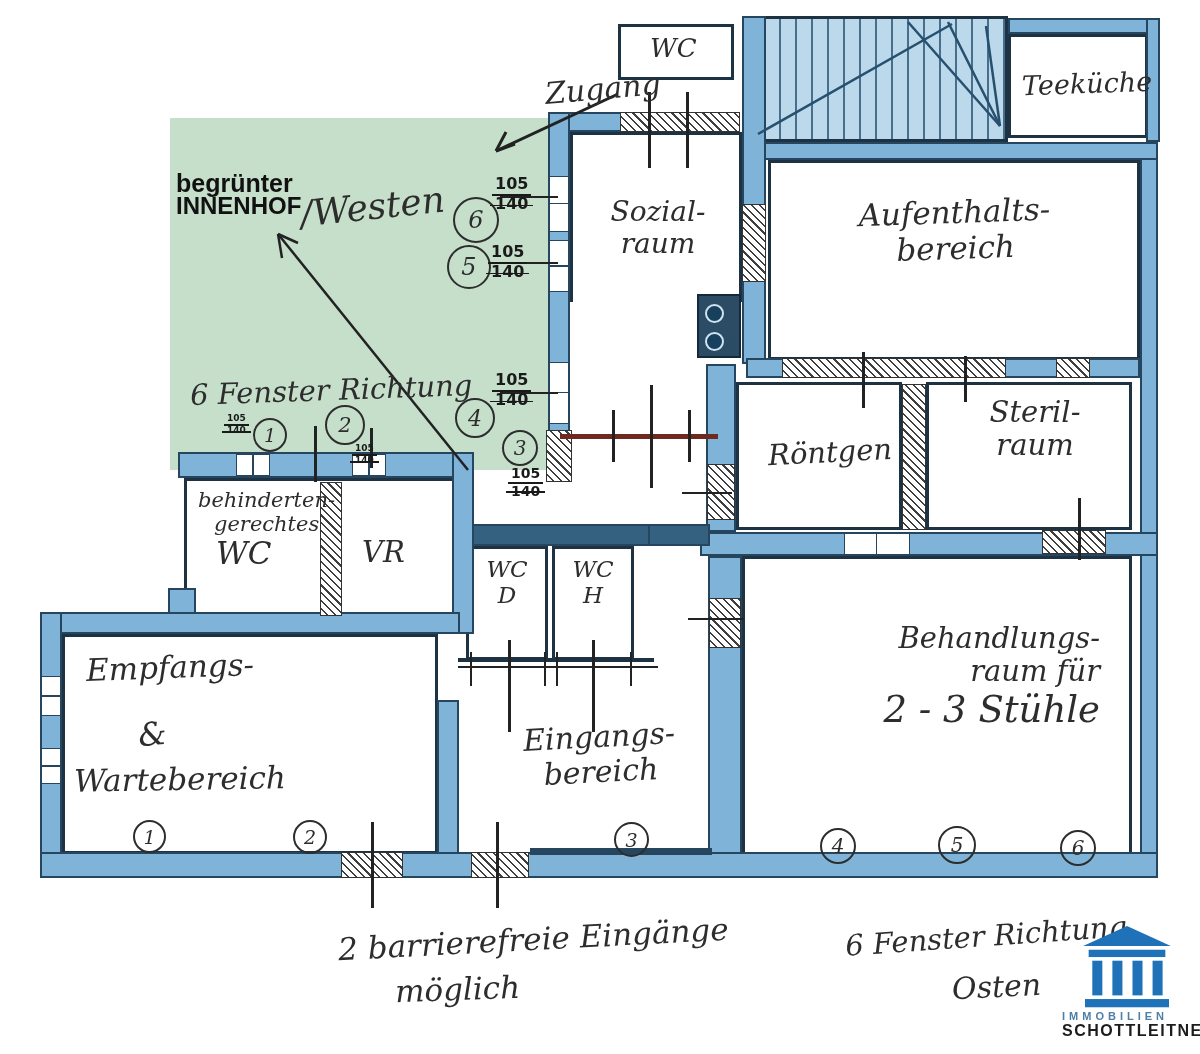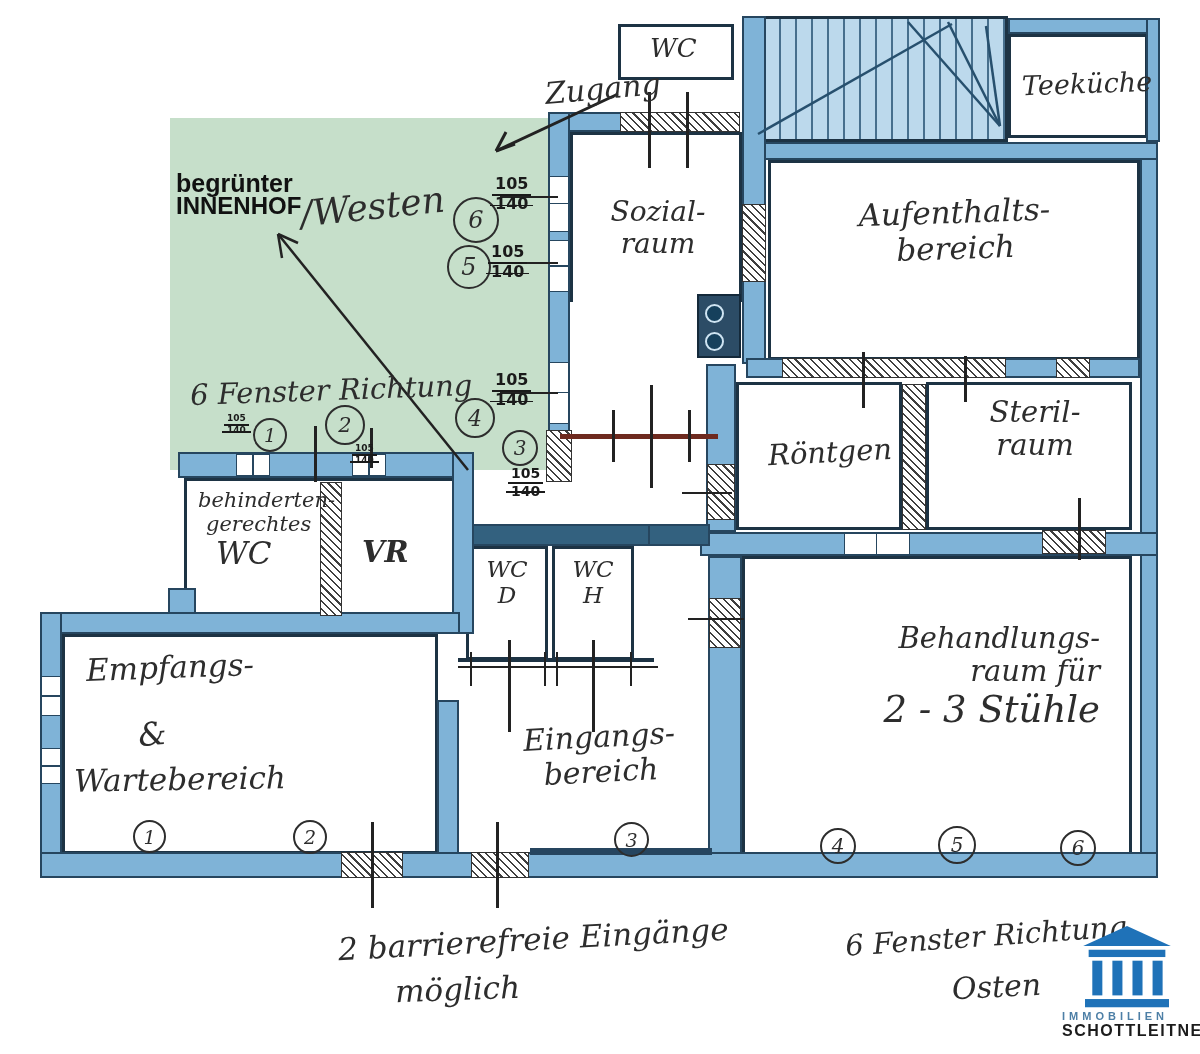--- a/index.html
+++ b/index.html
@@ -192,25 +192,25 @@
   </div>
 
   <div class="hw ctext" style="left:770px;top:622px;width:330px;font-size:29px;text-align:right;">
     <span>Behandlungs-</span><br>
     <span>raum für</span><br>
     <span style="font-size:37px;">2 - 3 Stühle</span>
   </div>
 
   <div class="hw" style="left:198px;top:488px;font-size:21px;">
     <span>behinderten-</span><br>
-    <span style="margin-left:8px;">gerechtes</span><br>
+    <span style="margin-left:16px;">gerechtes</span><br>
     <span style="font-size:31px;margin-left:18px;">WC</span>
   </div>
 
-  <div class="hw" style="left:362px;top:536px;font-size:29px;font-weight:bold;">VR</div>
+  <div class="hw" style="left:362px;top:536px;font-size:29px;">VR</div>
 
   <div class="hw ctext" style="left:472px;top:556px;width:70px;font-size:23px;">
     <span>WC</span><br>
     <span>D</span>
   </div>
   <div class="hw ctext" style="left:558px;top:556px;width:70px;font-size:23px;">
     <span>WC</span><br>
     <span>H</span>
   </div>
 

